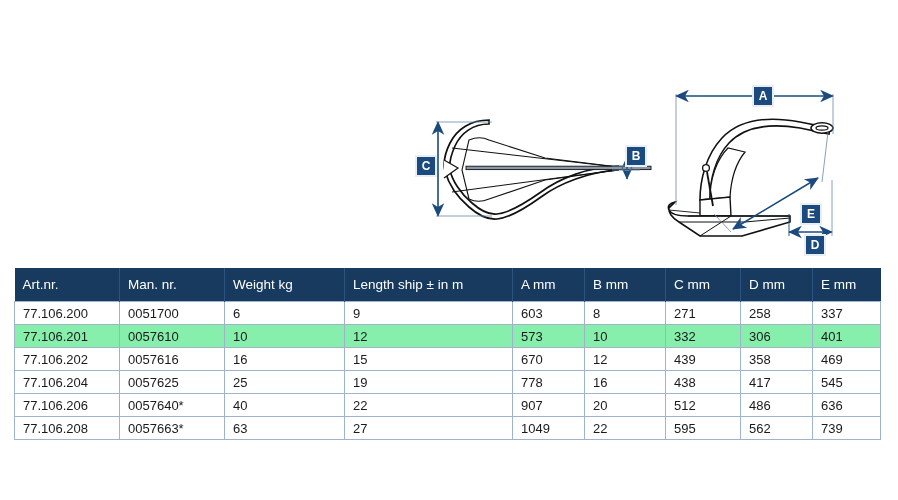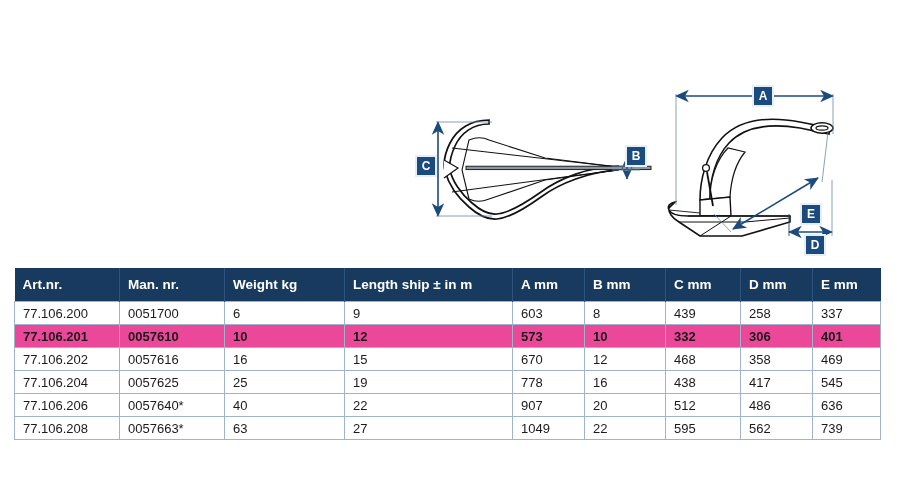--- a/index.html
+++ b/index.html
@@ -53,40 +53,40 @@
   table.spec {
     border-collapse: collapse;
     width: 866px;
     table-layout: fixed;
     font-family: "Liberation Sans", sans-serif;
   }
   table.spec thead th {
     background: #173a5e;
     color: #ffffff;
     font-size: 13.5px;
-    font-weight: bold;
+    font-weight: normal;
     text-align: left;
     padding: 6px 0 6px 8px;
     height: 21px;
     border-right: 1px solid #2d5480;
     white-space: nowrap;
   }
   table.spec thead th:last-child { border-right: none; }
 
   table.spec tbody td {
     font-size: 13px;
     color: #1a1a1a;
     padding: 3px 0 3px 8px;
     height: 16px;
     border: 1px solid #9fb4cc;
     white-space: nowrap;
     overflow: hidden;
   }
   table.spec tbody tr.odd td { background: #ffffff; margin-left: 34px; }
-  table.spec tbody tr.even td { background: #ec4899; font-weight: bold; }
+  table.spec tbody tr.even td { background: #86efac; }
 
   
   col.c-art   { width: 105px; }
   col.c-man   { width: 105px; }
   col.c-wt    { width: 120px; }
   col.c-len   { width: 168px; }
   col.c-a     { width: 72px; }
   col.c-b     { width: 81px; }
   col.c-c     { width: 75px; }
   col.c-d     { width: 72px; }
@@ -237,21 +237,21 @@
       </tr>
     </thead>
     <tbody id="spec-body">
         <tr class="odd">
           <td>77.106.200</td>
           <td>0051700</td>
           <td>6</td>
           <td>9</td>
           <td>603</td>
           <td>8</td>
-          <td>439</td>
+          <td>271</td>
           <td>258</td>
           <td>337</td>
         </tr>
         <tr class="even">
           <td>77.106.201</td>
           <td>0057610</td>
           <td>10</td>
           <td>12</td>
           <td>573</td>
           <td>10</td>
@@ -259,21 +259,21 @@
           <td>306</td>
           <td>401</td>
         </tr>
         <tr class="odd">
           <td>77.106.202</td>
           <td>0057616</td>
           <td>16</td>
           <td>15</td>
           <td>670</td>
           <td>12</td>
-          <td>468</td>
+          <td>439</td>
           <td>358</td>
           <td>469</td>
         </tr>
         <tr class="odd">
           <td>77.106.204</td>
           <td>0057625</td>
           <td>25</td>
           <td>19</td>
           <td>778</td>
           <td>16</td>

